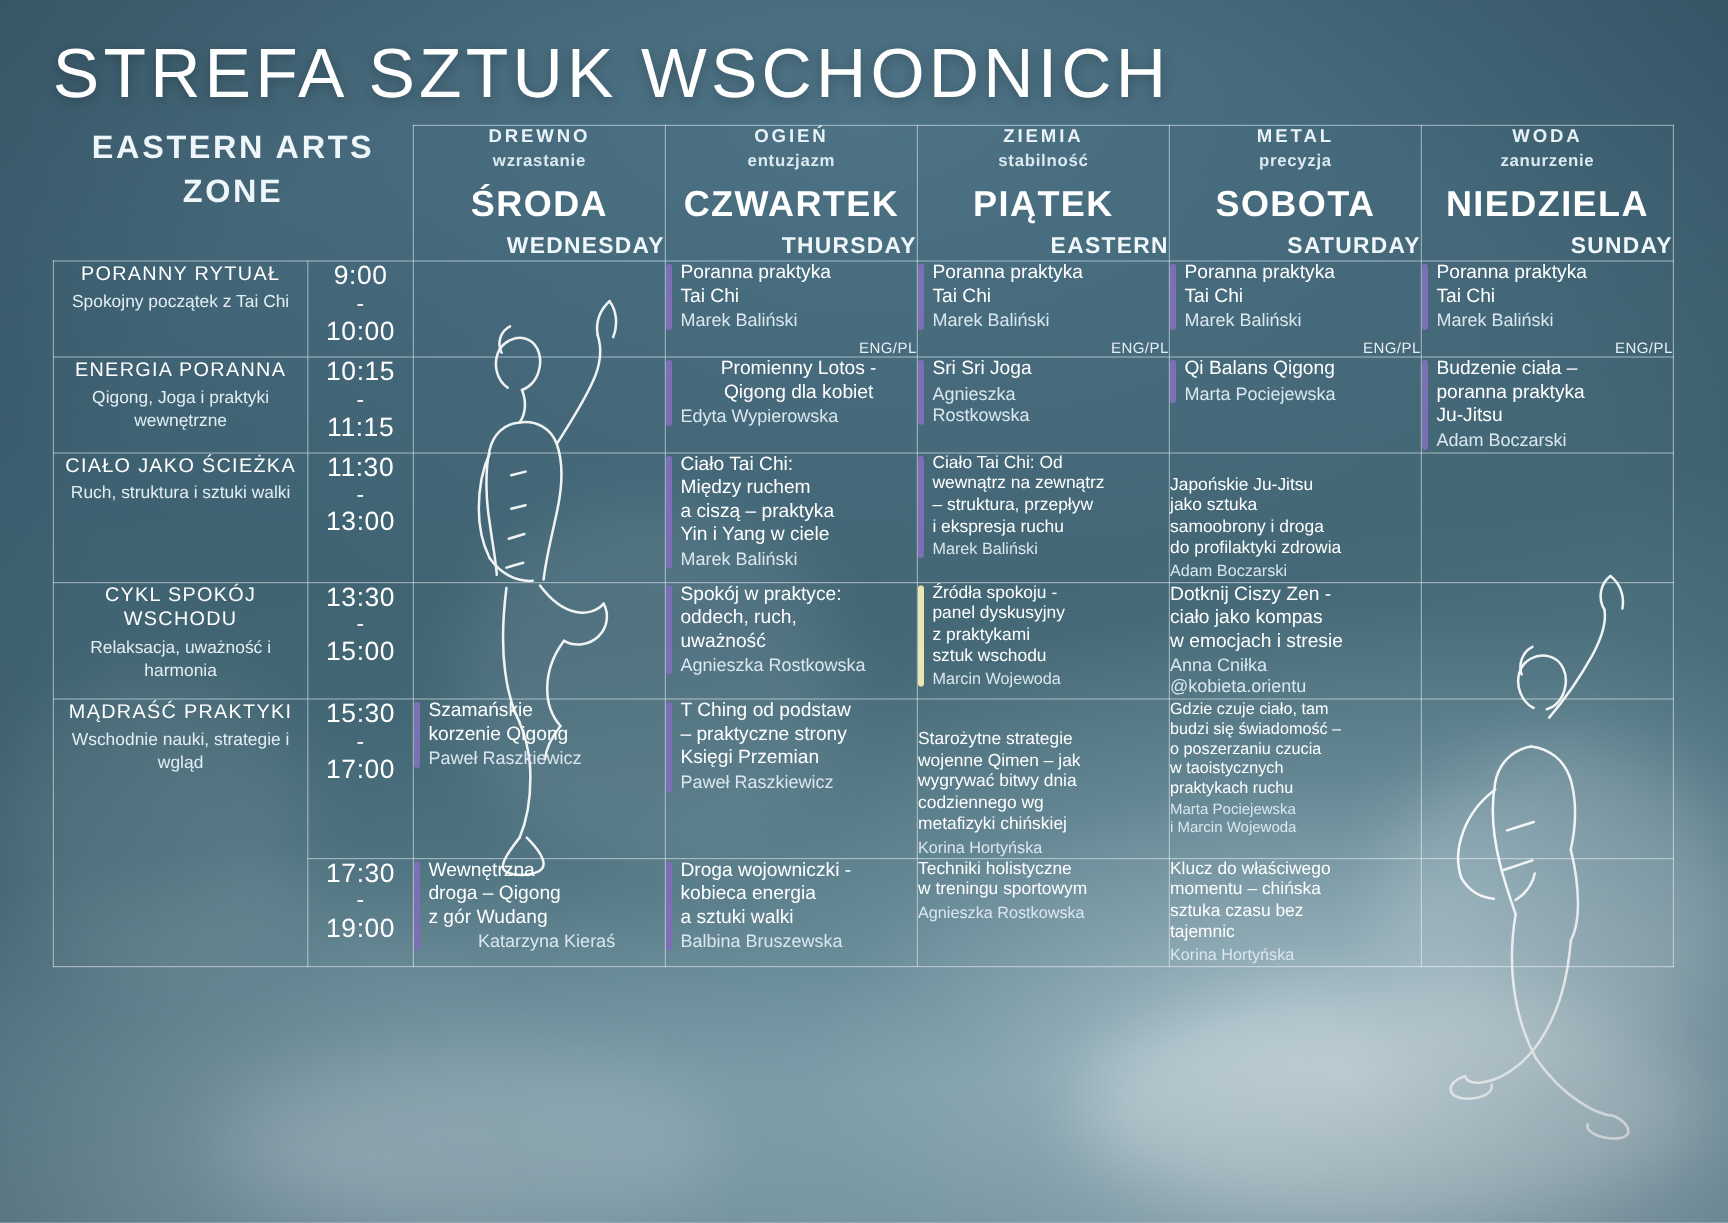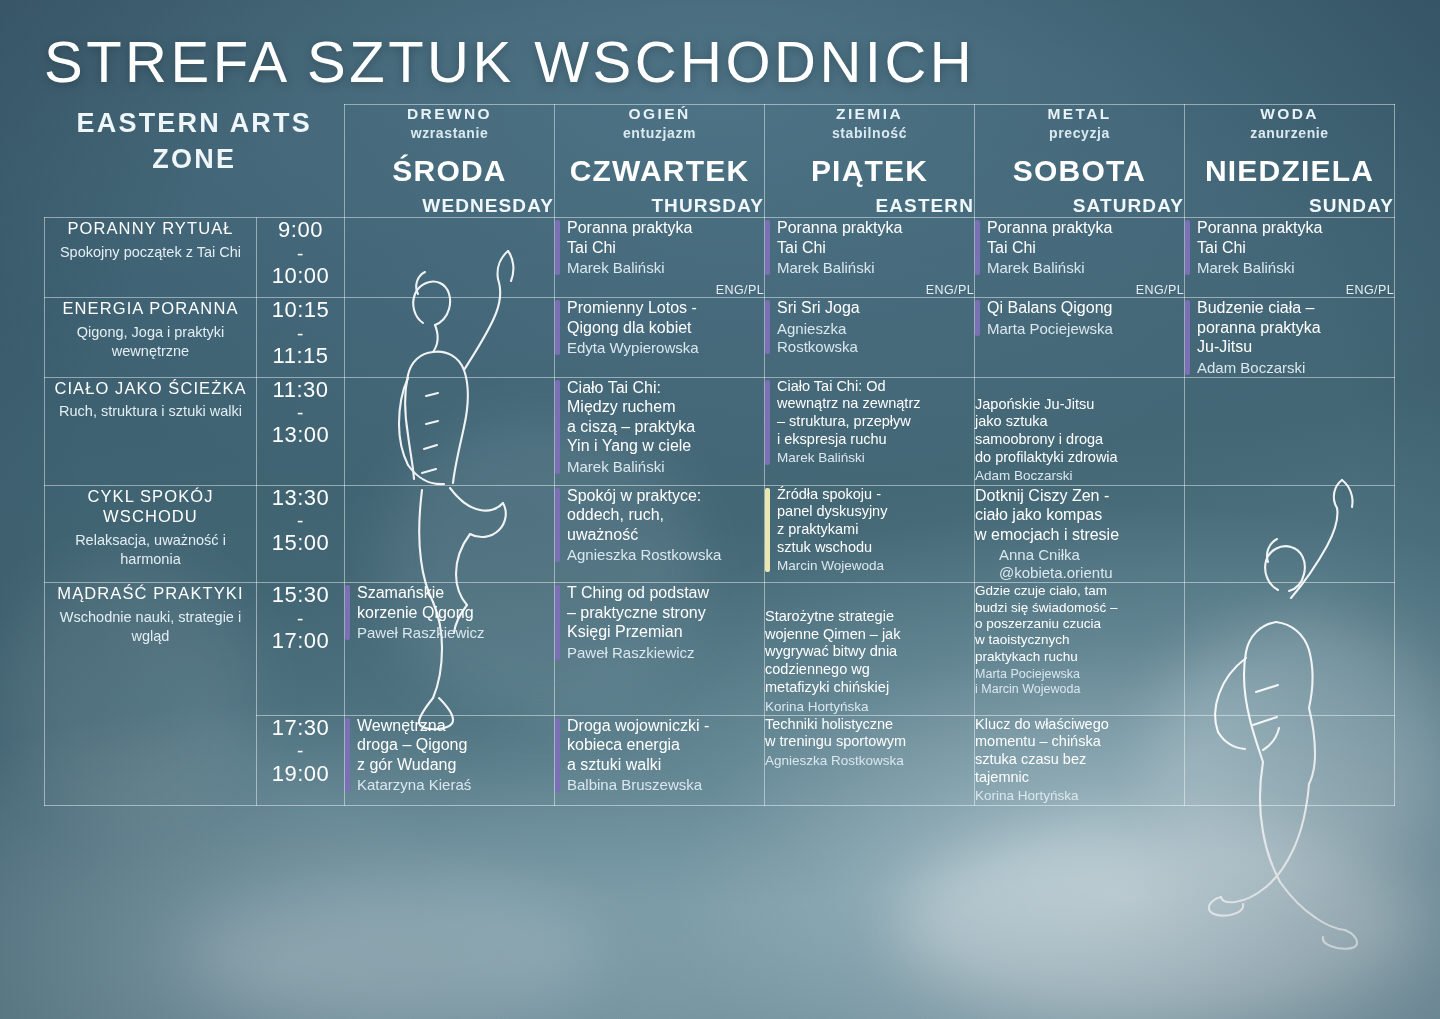--- a/index.html
+++ b/index.html
@@ -342,21 +342,21 @@
 wewnętrzne</div>
         </td>
         <td class="timecell">
           <div>10:15</div>
           <span class="dash">-</span>
           <div>11:15</div>
         </td>
         <td class="cell"></td>
         <td class="cell">
           <div class="session">
-            <div class="s-title" style="white-space: pre-line;">Promienny Lotos -
+            <div class="s-title" style="white-space: pre-line; text-align: center;">Promienny Lotos -
 Qigong dla kobiet</div>
             <div class="s-person" style="white-space: pre-line;">Edyta Wypierowska</div>
           </div>
         </td>
         <td class="cell">
           <div class="session">
             <div class="s-title" style="white-space: pre-line;">Sri Sri Joga</div>
             <div class="s-person" style="white-space: pre-line;">Agnieszka
 Rostkowska</div>
           </div>
@@ -445,21 +445,21 @@
 z praktykami
 sztuk wschodu</div>
             <div class="s-person sm" style="white-space: pre-line;">Marcin Wojewoda</div>
           </div>
         </td>
         <td class="cell">
           <div class="session noaccent">
             <div class="s-title" style="white-space: pre-line;">Dotknij Ciszy Zen -
 ciało jako kompas
 w emocjach i stresie</div>
-            <div class="s-person" style="white-space: pre-line; margin-left: 24px;">Anna Cniłka
+            <div class="s-person" style="white-space: pre-line;">Anna Cniłka
 @kobieta.orientu</div>
           </div>
         </td>
         <td class="cell"></td>
       </tr>
       <tr>
         <td class="rowlabel" rowspan="2">
           <div class="rl-title">MĄDRAŚĆ
 PRAKTYKI</div>
           <div class="rl-sub">Wschodnie nauki,
@@ -512,21 +512,21 @@
         <td class="timecell">
           <div>17:30</div>
           <span class="dash">-</span>
           <div>19:00</div>
         </td>
         <td class="cell">
           <div class="session">
             <div class="s-title" style="white-space: pre-line;">Wewnętrzna
 droga – Qigong
 z gór Wudang</div>
-            <div class="s-person" style="white-space: pre-line;">Katarzyna Kieraś</div>
+            <div class="s-person" style="white-space: pre-line; text-align: center;">Katarzyna Kieraś</div>
           </div>
         </td>
         <td class="cell">
           <div class="session">
             <div class="s-title" style="white-space: pre-line;">Droga wojowniczki -
 kobieca energia
 a sztuki walki</div>
             <div class="s-person" style="white-space: pre-line;">Balbina Bruszewska</div>
           </div>
         </td>

